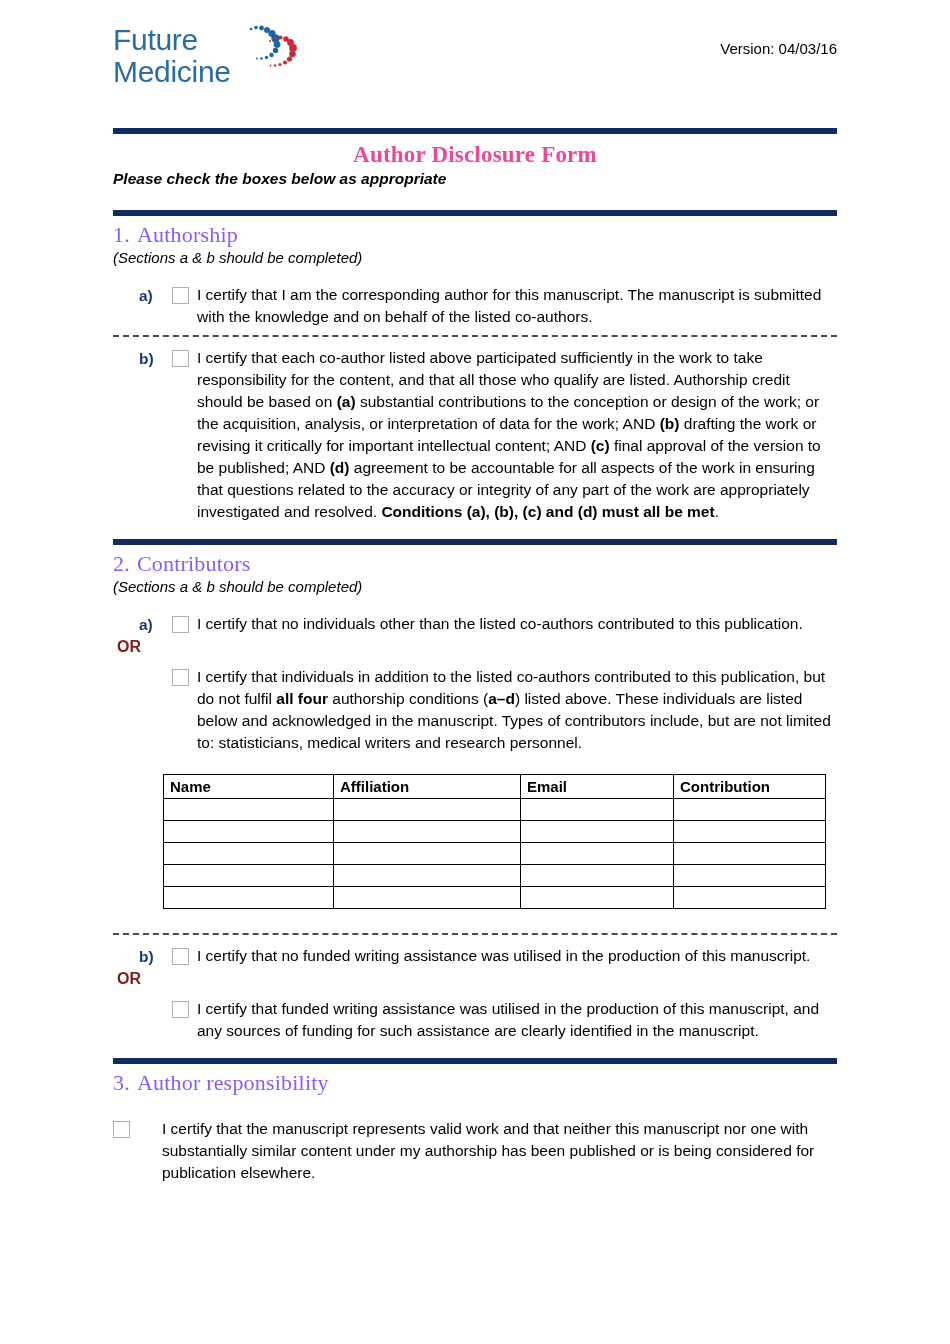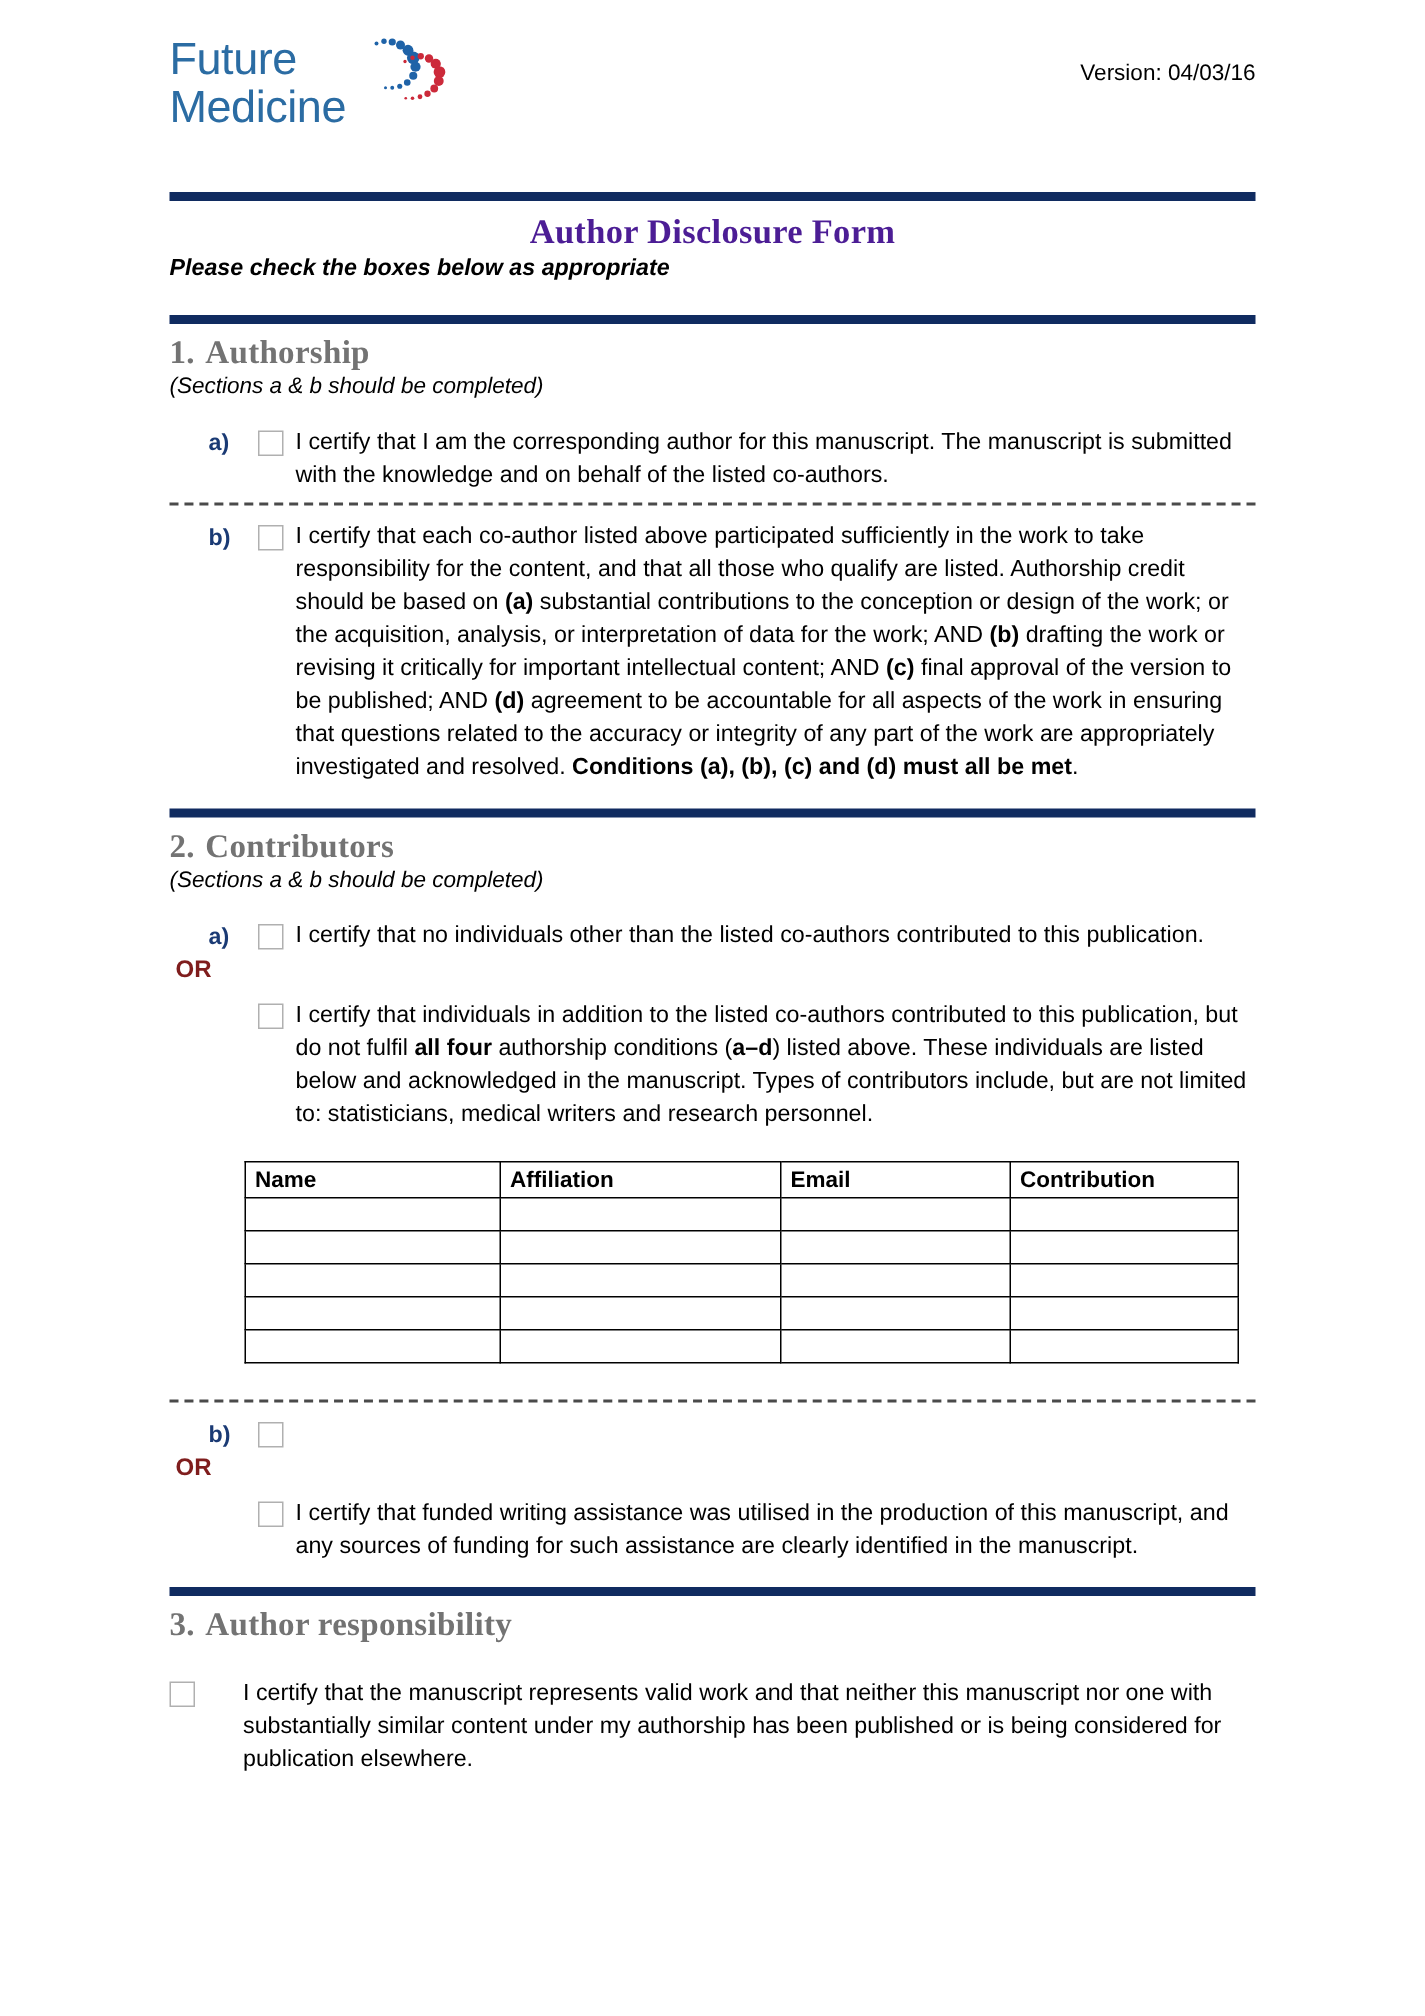--- a/index.html
+++ b/index.html
@@ -79,37 +79,37 @@
     margin: 7px 0 5px 0;
     width: 100%;
   }
 
   
   .doc-title {
     text-align: center;
     font-family: "Liberation Serif", serif;
     font-weight: bold;
     font-size: 23px;
-    color: #4c1d95;
+    color: #ec4899;
     margin: 8px 0 2px 0;
     letter-spacing: 0.2px;
   }
   .doc-subtitle {
     font-family: "Liberation Sans", sans-serif;
     font-weight: bold;
     font-style: italic;
     font-size: 15.5px;
     color: #000;
     margin: 0 0 22px 0;
   }
   .section-head {
     font-family: "Liberation Serif", serif;
-    font-weight: bold;
+    font-weight: normal;
     font-size: 22px;
-    color: #737373;
+    color: #8b5cf6;
     margin: 6px 0 0 0;
     letter-spacing: 0.2px;
   }
   .section-head .num { margin-right: 7px; }
   .section-note {
     font-family: "Liberation Sans", sans-serif;
     font-style: italic;
     font-size: 15px;
     color: #000;
     margin: 1px 0 0 0;
@@ -333,20 +333,21 @@
         </tr>
       </tbody>
     </table>
   </div>
 
   <hr class="rule-dashed" style="margin-top:24px;">
 
   <div class="item tight">
     <div class="item-label">b)</div>
     <div class="checkbox"></div>
+    <div class="item-text">I certify that no funded writing assistance was utilised in the production of this manuscript.</div>
   </div>
 
   <div class="or-label">OR</div>
 
   <div class="item tight">
     <div class="item-label blank">&nbsp;</div>
     <div class="checkbox"></div>
     <div class="item-text">I certify that funded writing assistance was utilised in the production of this manuscript, and any sources of funding for such assistance are clearly identified in the manuscript.</div>
   </div>
 

